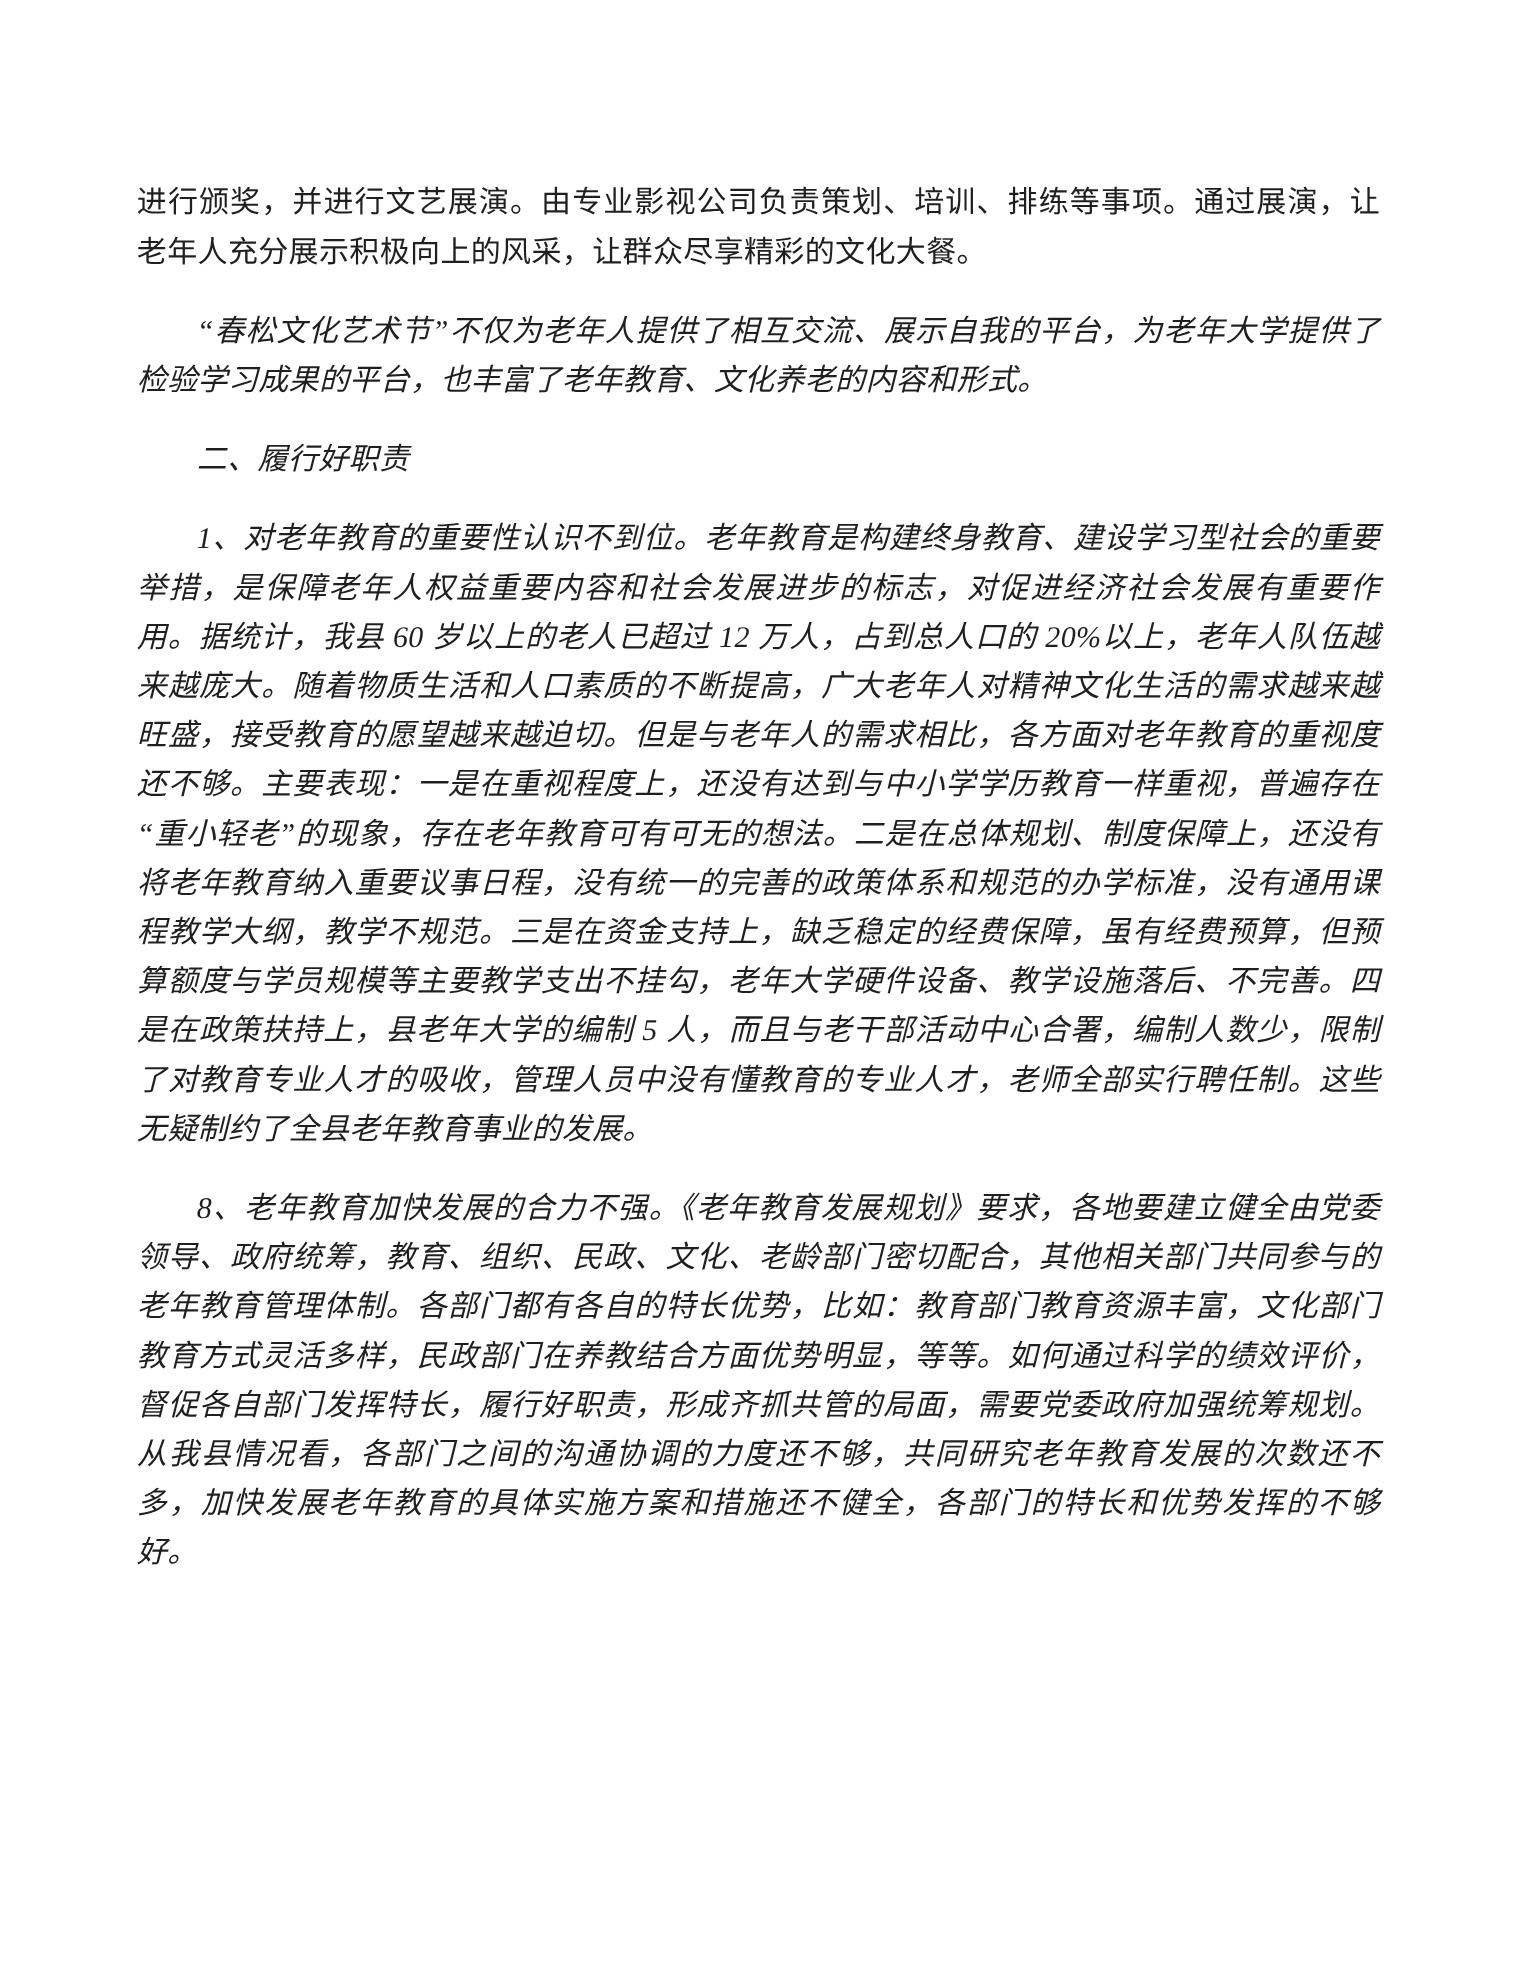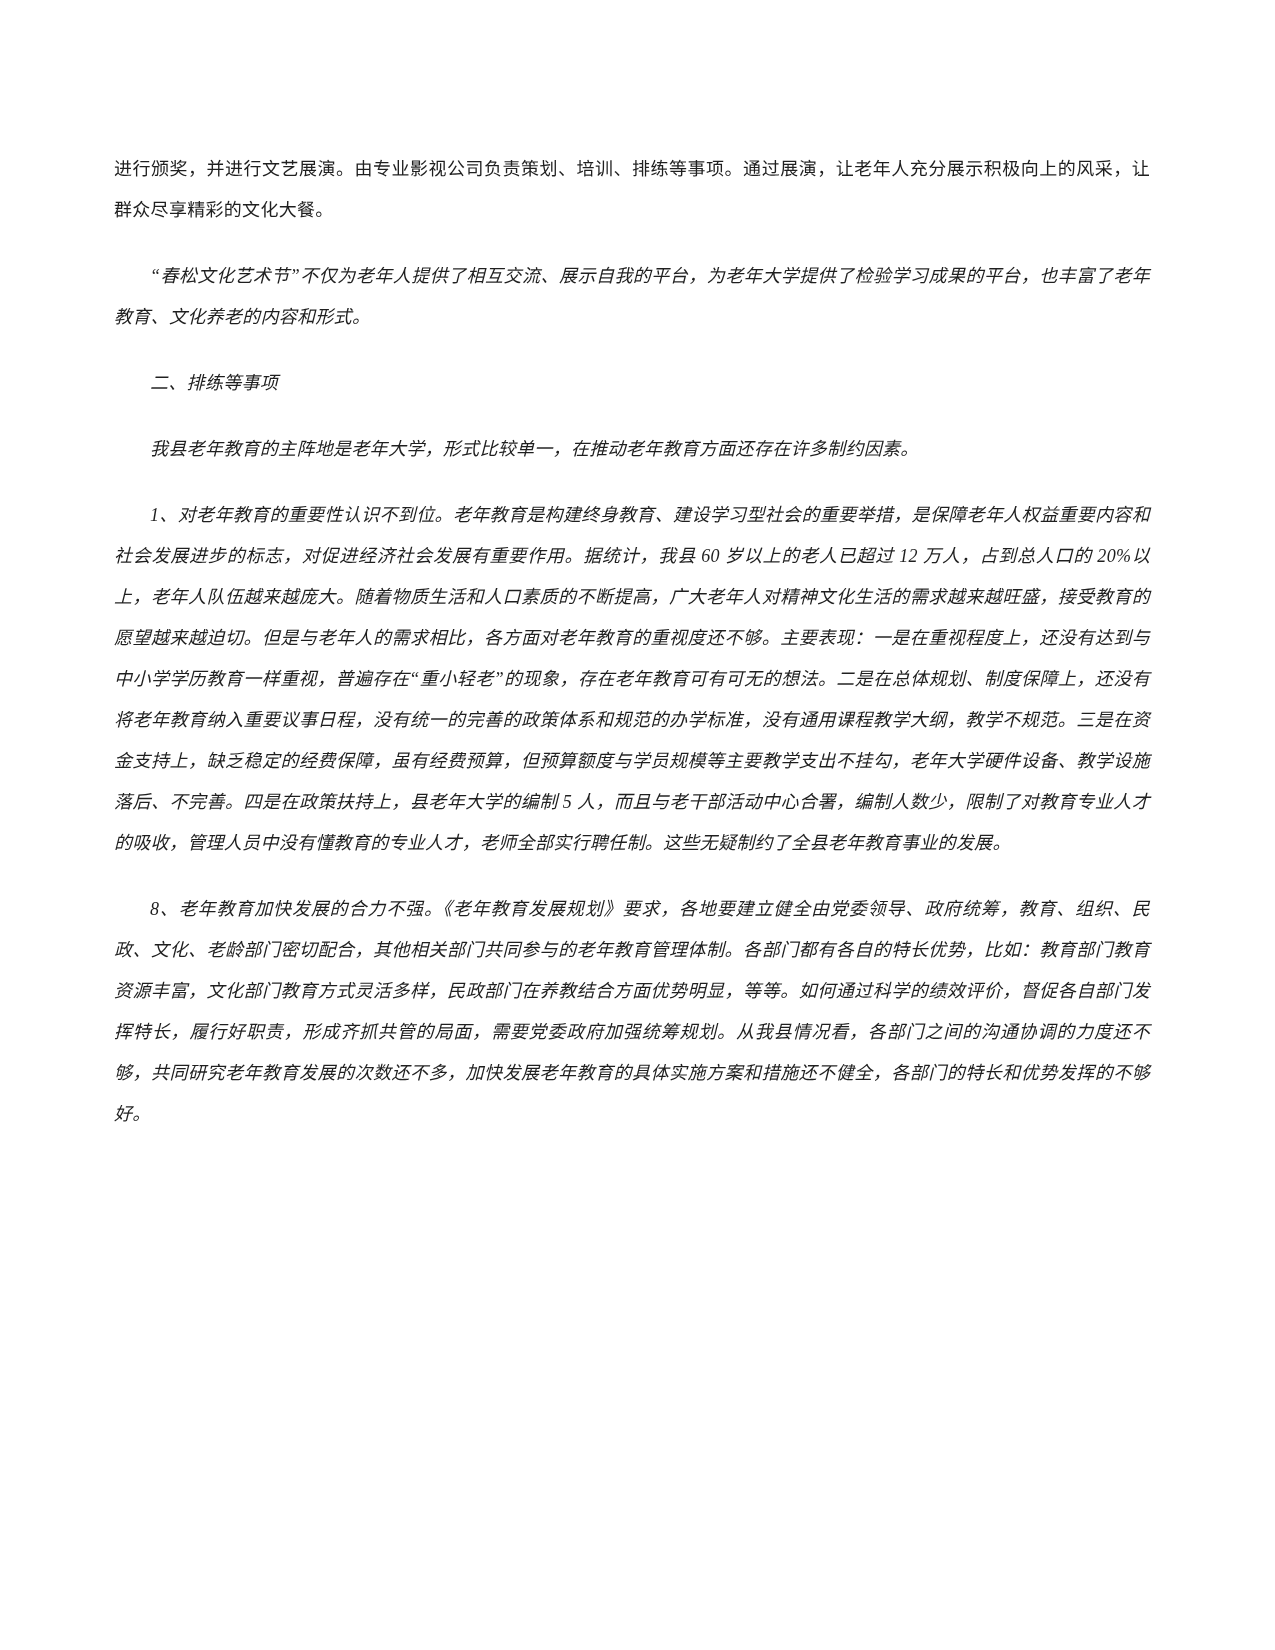--- a/index.html
+++ b/index.html
@@ -15,38 +15,37 @@
   }
   .page {
     box-sizing: border-box;
     width: 1275px;
     height: 1650px;
     padding: 149px 125px 0 114px;
     background: #ffffff;
   }
   .doc-body p {
     margin: 0 0 25px 0;
-    font-size: 18px;
+    font-size: 25px;
     line-height: 41px;
     font-weight: 400;
     color: #1f1f1f;
     text-align: justify;
     letter-spacing: 0.3px;
     word-break: break-all;
   }
   .doc-body p.indent {
     text-indent: 2em;
     font-style: italic;
   }
 </style>
 </head>
 <body>
 
 <div class="page">
   <div class="doc-body">
     <p>进行颁奖，并进行文艺展演。由专业影视公司负责策划、培训、排练等事项。通过展演，让老年人充分展示积极向上的风采，让群众尽享精彩的文化大餐。</p>
     <p class="indent">“春松文化艺术节”不仅为老年人提供了相互交流、展示自我的平台，为老年大学提供了检验学习成果的平台，也丰富了老年教育、文化养老的内容和形式。</p>
-    <p class="indent">二、排练等事项</p>
-    <p class="indent">我县老年教育的主阵地是老年大学，形式比较单一，在推动老年教育方面还存在许多制约因素。</p>
+    <p class="indent">二、履行好职责</p>
     <p class="indent">1、对老年教育的重要性认识不到位。老年教育是构建终身教育、建设学习型社会的重要举措，是保障老年人权益重要内容和社会发展进步的标志，对促进经济社会发展有重要作用。据统计，我县 60 岁以上的老人已超过 12 万人，占到总人口的 20%以上，老年人队伍越来越庞大。随着物质生活和人口素质的不断提高，广大老年人对精神文化生活的需求越来越旺盛，接受教育的愿望越来越迫切。但是与老年人的需求相比，各方面对老年教育的重视度还不够。主要表现：一是在重视程度上，还没有达到与中小学学历教育一样重视，普遍存在“重小轻老”的现象，存在老年教育可有可无的想法。二是在总体规划、制度保障上，还没有将老年教育纳入重要议事日程，没有统一的完善的政策体系和规范的办学标准，没有通用课程教学大纲，教学不规范。三是在资金支持上，缺乏稳定的经费保障，虽有经费预算，但预算额度与学员规模等主要教学支出不挂勾，老年大学硬件设备、教学设施落后、不完善。四是在政策扶持上，县老年大学的编制 5 人，而且与老干部活动中心合署，编制人数少，限制了对教育专业人才的吸收，管理人员中没有懂教育的专业人才，老师全部实行聘任制。这些无疑制约了全县老年教育事业的发展。</p>
     <p class="indent">8、老年教育加快发展的合力不强。《老年教育发展规划》要求，各地要建立健全由党委领导、政府统筹，教育、组织、民政、文化、老龄部门密切配合，其他相关部门共同参与的老年教育管理体制。各部门都有各自的特长优势，比如：教育部门教育资源丰富，文化部门教育方式灵活多样，民政部门在养教结合方面优势明显，等等。如何通过科学的绩效评价，督促各自部门发挥特长，履行好职责，形成齐抓共管的局面，需要党委政府加强统筹规划。从我县情况看，各部门之间的沟通协调的力度还不够，共同研究老年教育发展的次数还不多，加快发展老年教育的具体实施方案和措施还不健全，各部门的特长和优势发挥的不够好。</p>
   </div>
 </div>
 
 </body></html>

